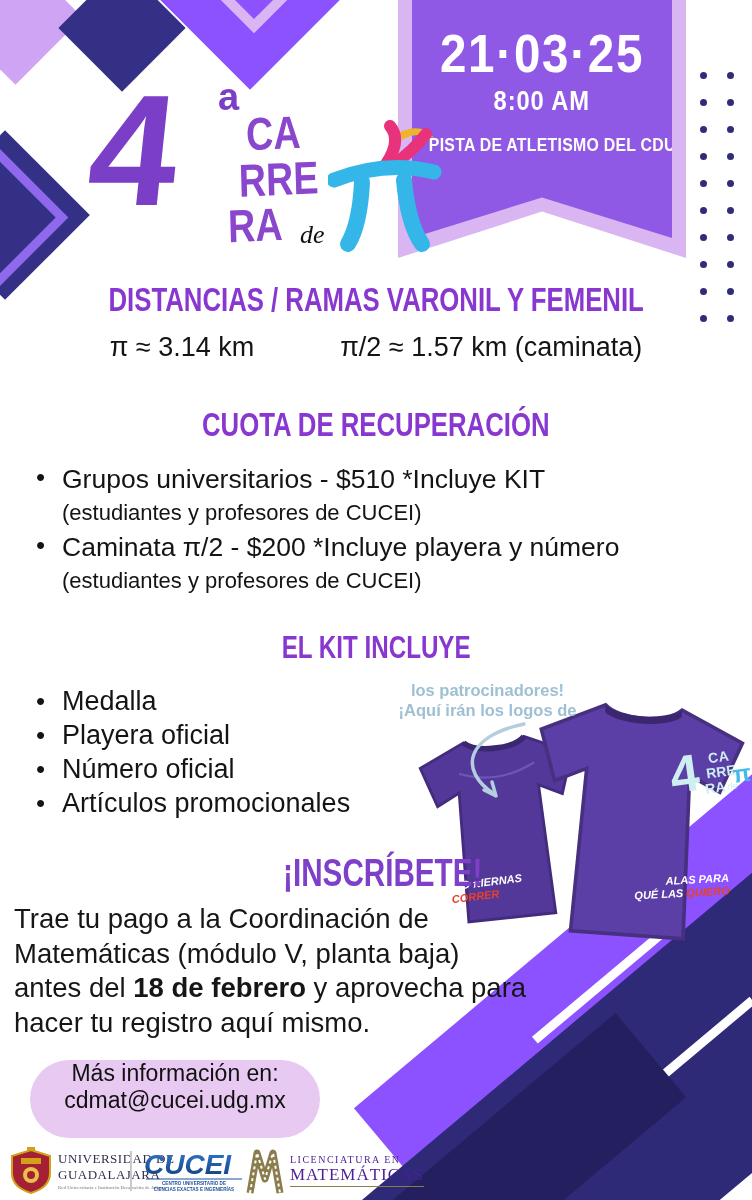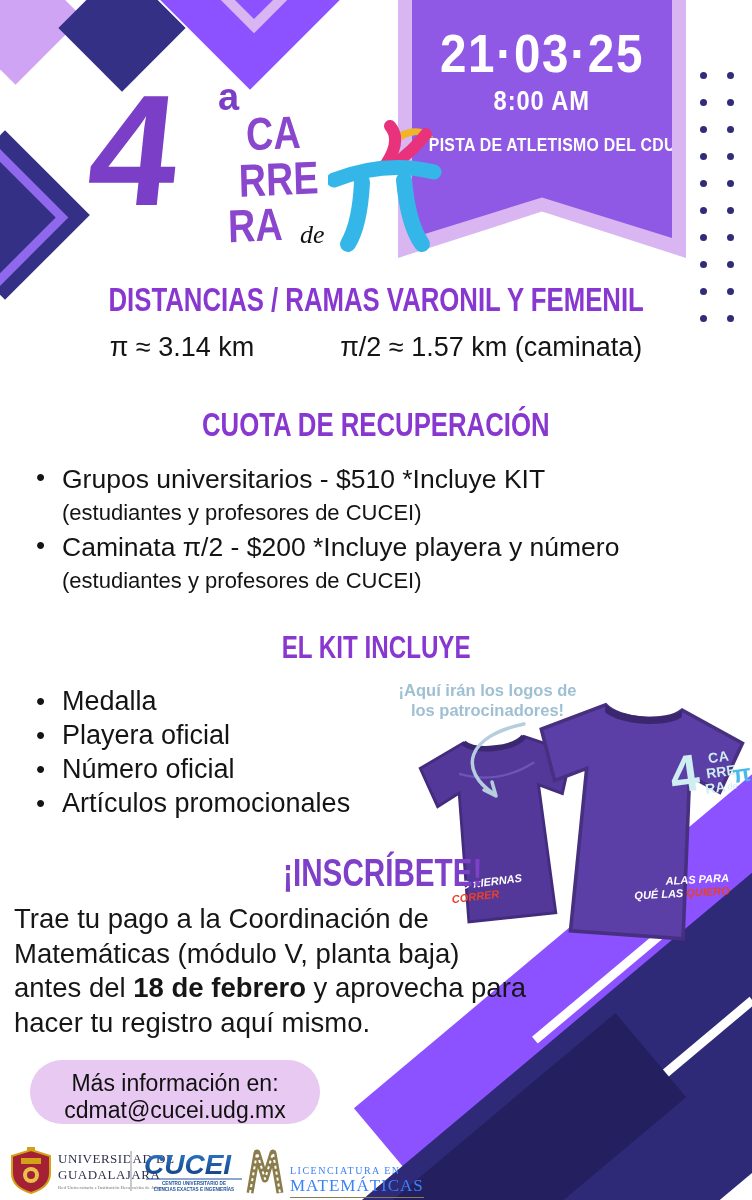--- a/index.html
+++ b/index.html
@@ -38,22 +38,22 @@
                  font-size:27px;color:#141414;z-index:3;}
   .blist{position:absolute;left:36px;z-index:3;color:#141414;}
   .bitem{position:relative;padding-left:26px;}
   .bitem::before{content:"•";position:absolute;left:0;top:0;font-size:26px;}
   .fee-main{font-size:26.5px;line-height:34px;}
   .fee-sub{font-size:22px;line-height:34px;}
   .kit-item{font-size:27px;line-height:34px;}
   .note{position:absolute;left:380px;top:680px;width:215px;text-align:center;color:#9fc0d3;font-weight:700;
         font-size:16.5px;line-height:20px;z-index:3;}
   .para{position:absolute;left:14px;top:902px;width:520px;font-size:27.5px;line-height:34.5px;color:#161616;z-index:3;}
-  .pill{position:absolute;left:30px;top:1060px;width:290px;height:64px;border-radius:40px;background:#e8c9f2;
-        display:flex;flex-direction:column;justify-content:flex-end;text-align:center;z-index:3;}
+  .pill{position:absolute;left:30px;top:1060px;width:290px;height:78px;border-radius:40px;background:#e8c9f2;
+        display:flex;flex-direction:column;justify-content:flex-start;text-align:center;z-index:3;}
   .pill div{font-size:23px;color:#111;line-height:27px;}
   
   .shirts{position:absolute;left:408px;top:686px;width:344px;height:272px;z-index:2;}
   .shirt-back{position:absolute;left:0;top:30px;transform:rotate(-6deg);}
   .shirt-front{position:absolute;left:108px;top:0;transform:rotate(4deg);}
   .shirt-txt{position:absolute;color:#fff;font-weight:800;font-style:italic;line-height:13px;font-size:11px;white-space:nowrap;}
   .red{color:#e8402a;}
   .mini-logo{position:absolute;left:258px;top:60px;transform:rotate(-8deg);color:#cfeef2;z-index:2;}
   .mini-logo .m4{position:absolute;left:0;top:0;font-size:52px;font-weight:800;}
   .mini-logo .mc{position:absolute;left:40px;top:10px;font-size:14px;font-weight:800;letter-spacing:.5px;}
@@ -61,21 +61,21 @@
   .mini-logo .ma{position:absolute;left:33px;top:40px;font-size:14px;font-weight:800;}
   .mini-logo .md{position:absolute;left:55px;top:44px;font-size:9px;font-style:italic;}
   .mini-logo .mp{position:absolute;left:62px;top:24px;font-size:24px;font-weight:800;color:#45b9e9;}
   
   .footer{position:absolute;left:0;top:1145px;width:752px;height:55px;z-index:4;}
   .udg-text{position:absolute;left:58px;top:6px;color:#2e2e4e;font-family:"Liberation Serif",serif;}
   .udg-text .l1{font-size:13px;letter-spacing:.5px;}
   .udg-text .l2{font-size:13px;letter-spacing:.5px;}
   .udg-text .sub{font-size:5px;color:#777;margin-top:2px;}
   .fdiv{position:absolute;left:130px;top:6px;width:2px;height:40px;background:#c9c9c9;}
-  .mat-text{position:absolute;left:290px;top:20px;color:#3b82f6;font-family:"Liberation Serif",serif;}
+  .mat-text{position:absolute;left:290px;top:9px;color:#4c1d95;font-family:"Liberation Serif",serif;}
   .mat-text .l1{font-size:10px;letter-spacing:1.5px;}
   .mat-text .l2{font-size:17px;letter-spacing:1px;border-bottom:1.5px solid #8a7c4b;padding-bottom:1px;}
 </style>
 </head>
 <body>
 
 <div id="poster">
 
   <div class="diamond" style="left:-32px;top:-30px;width:95px;height:95px;background:#cfa4f4;z-index:1;"></div>
   <div class="diamond" style="left:77px;top:-17px;width:90px;height:90px;background:#343085;z-index:1;"></div>
@@ -158,22 +158,22 @@
     <span class="cond" style="font-size:31px;">EL KIT INCLUYE</span>
   </div>
   <div class="blist" style="top:684px;width:360px;">
     <div class="bitem kit-item">Medalla</div>
     <div class="bitem kit-item">Playera oficial</div>
     <div class="bitem kit-item">Número oficial</div>
     <div class="bitem kit-item">Artículos promocionales</div>
   </div>
 
   <div class="note">
+    <div>los patrocinadores!</div>
     <div>¡Aquí irán los logos de</div>
-    <div>los patrocinadores!</div>
   </div>
   <svg width="110" height="90" viewBox="0 0 110 90" style="position:absolute;left:436px;top:718px;z-index:3;">
     <path d="M88,6 C30,18 22,52 58,76" stroke="#b5cedd" stroke-width="3.5" fill="none" stroke-linecap="round"></path>
     <path d="M48,72 L60,78 L56,64" stroke="#b5cedd" stroke-width="3.5" fill="none" stroke-linecap="round" stroke-linejoin="round"></path>
   </svg>
 
   <div class="band" style="left:320px;top:895px;width:620px;height:120px;background:#8c52ff;z-index:0;"></div>
   <div class="band" style="left:280px;top:985px;width:760px;height:230px;background:#2f2a78;z-index:0;"></div>
   <div class="wline" style="left:515px;top:981px;width:170px;height:9px;z-index:0;"></div>
   <div class="wline" style="left:620px;top:1044px;width:150px;height:9px;z-index:0;"></div>

